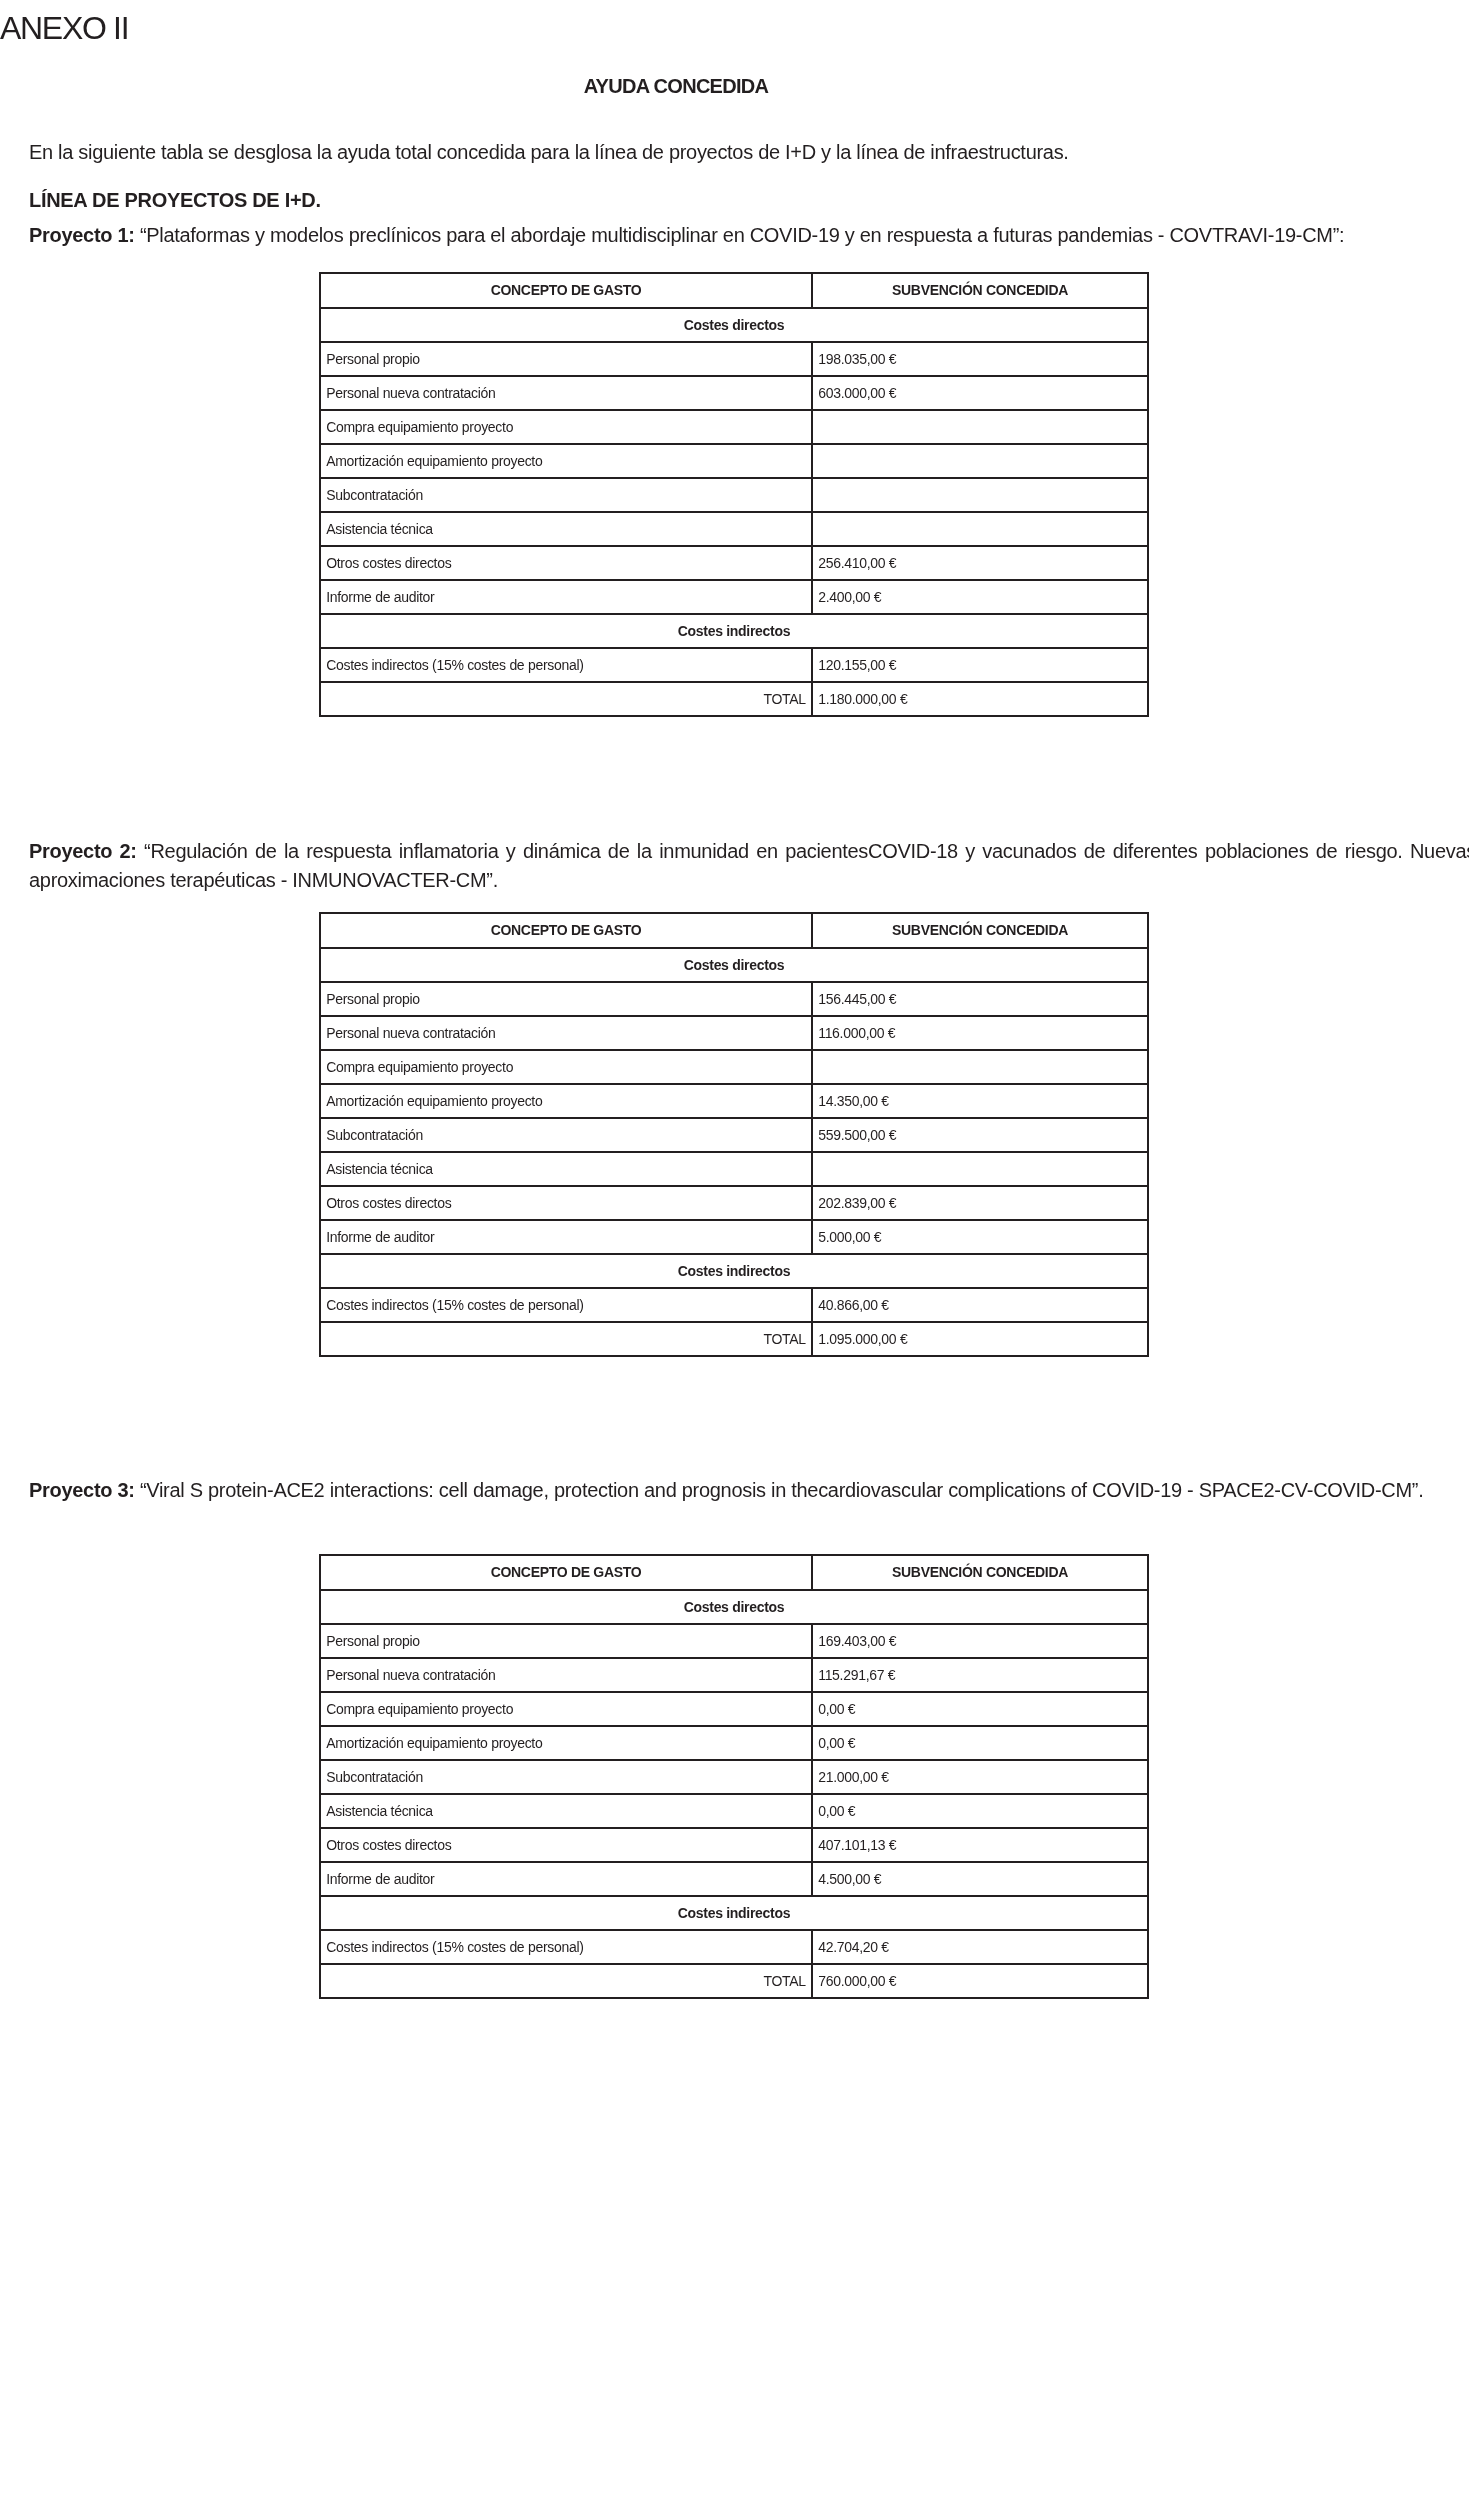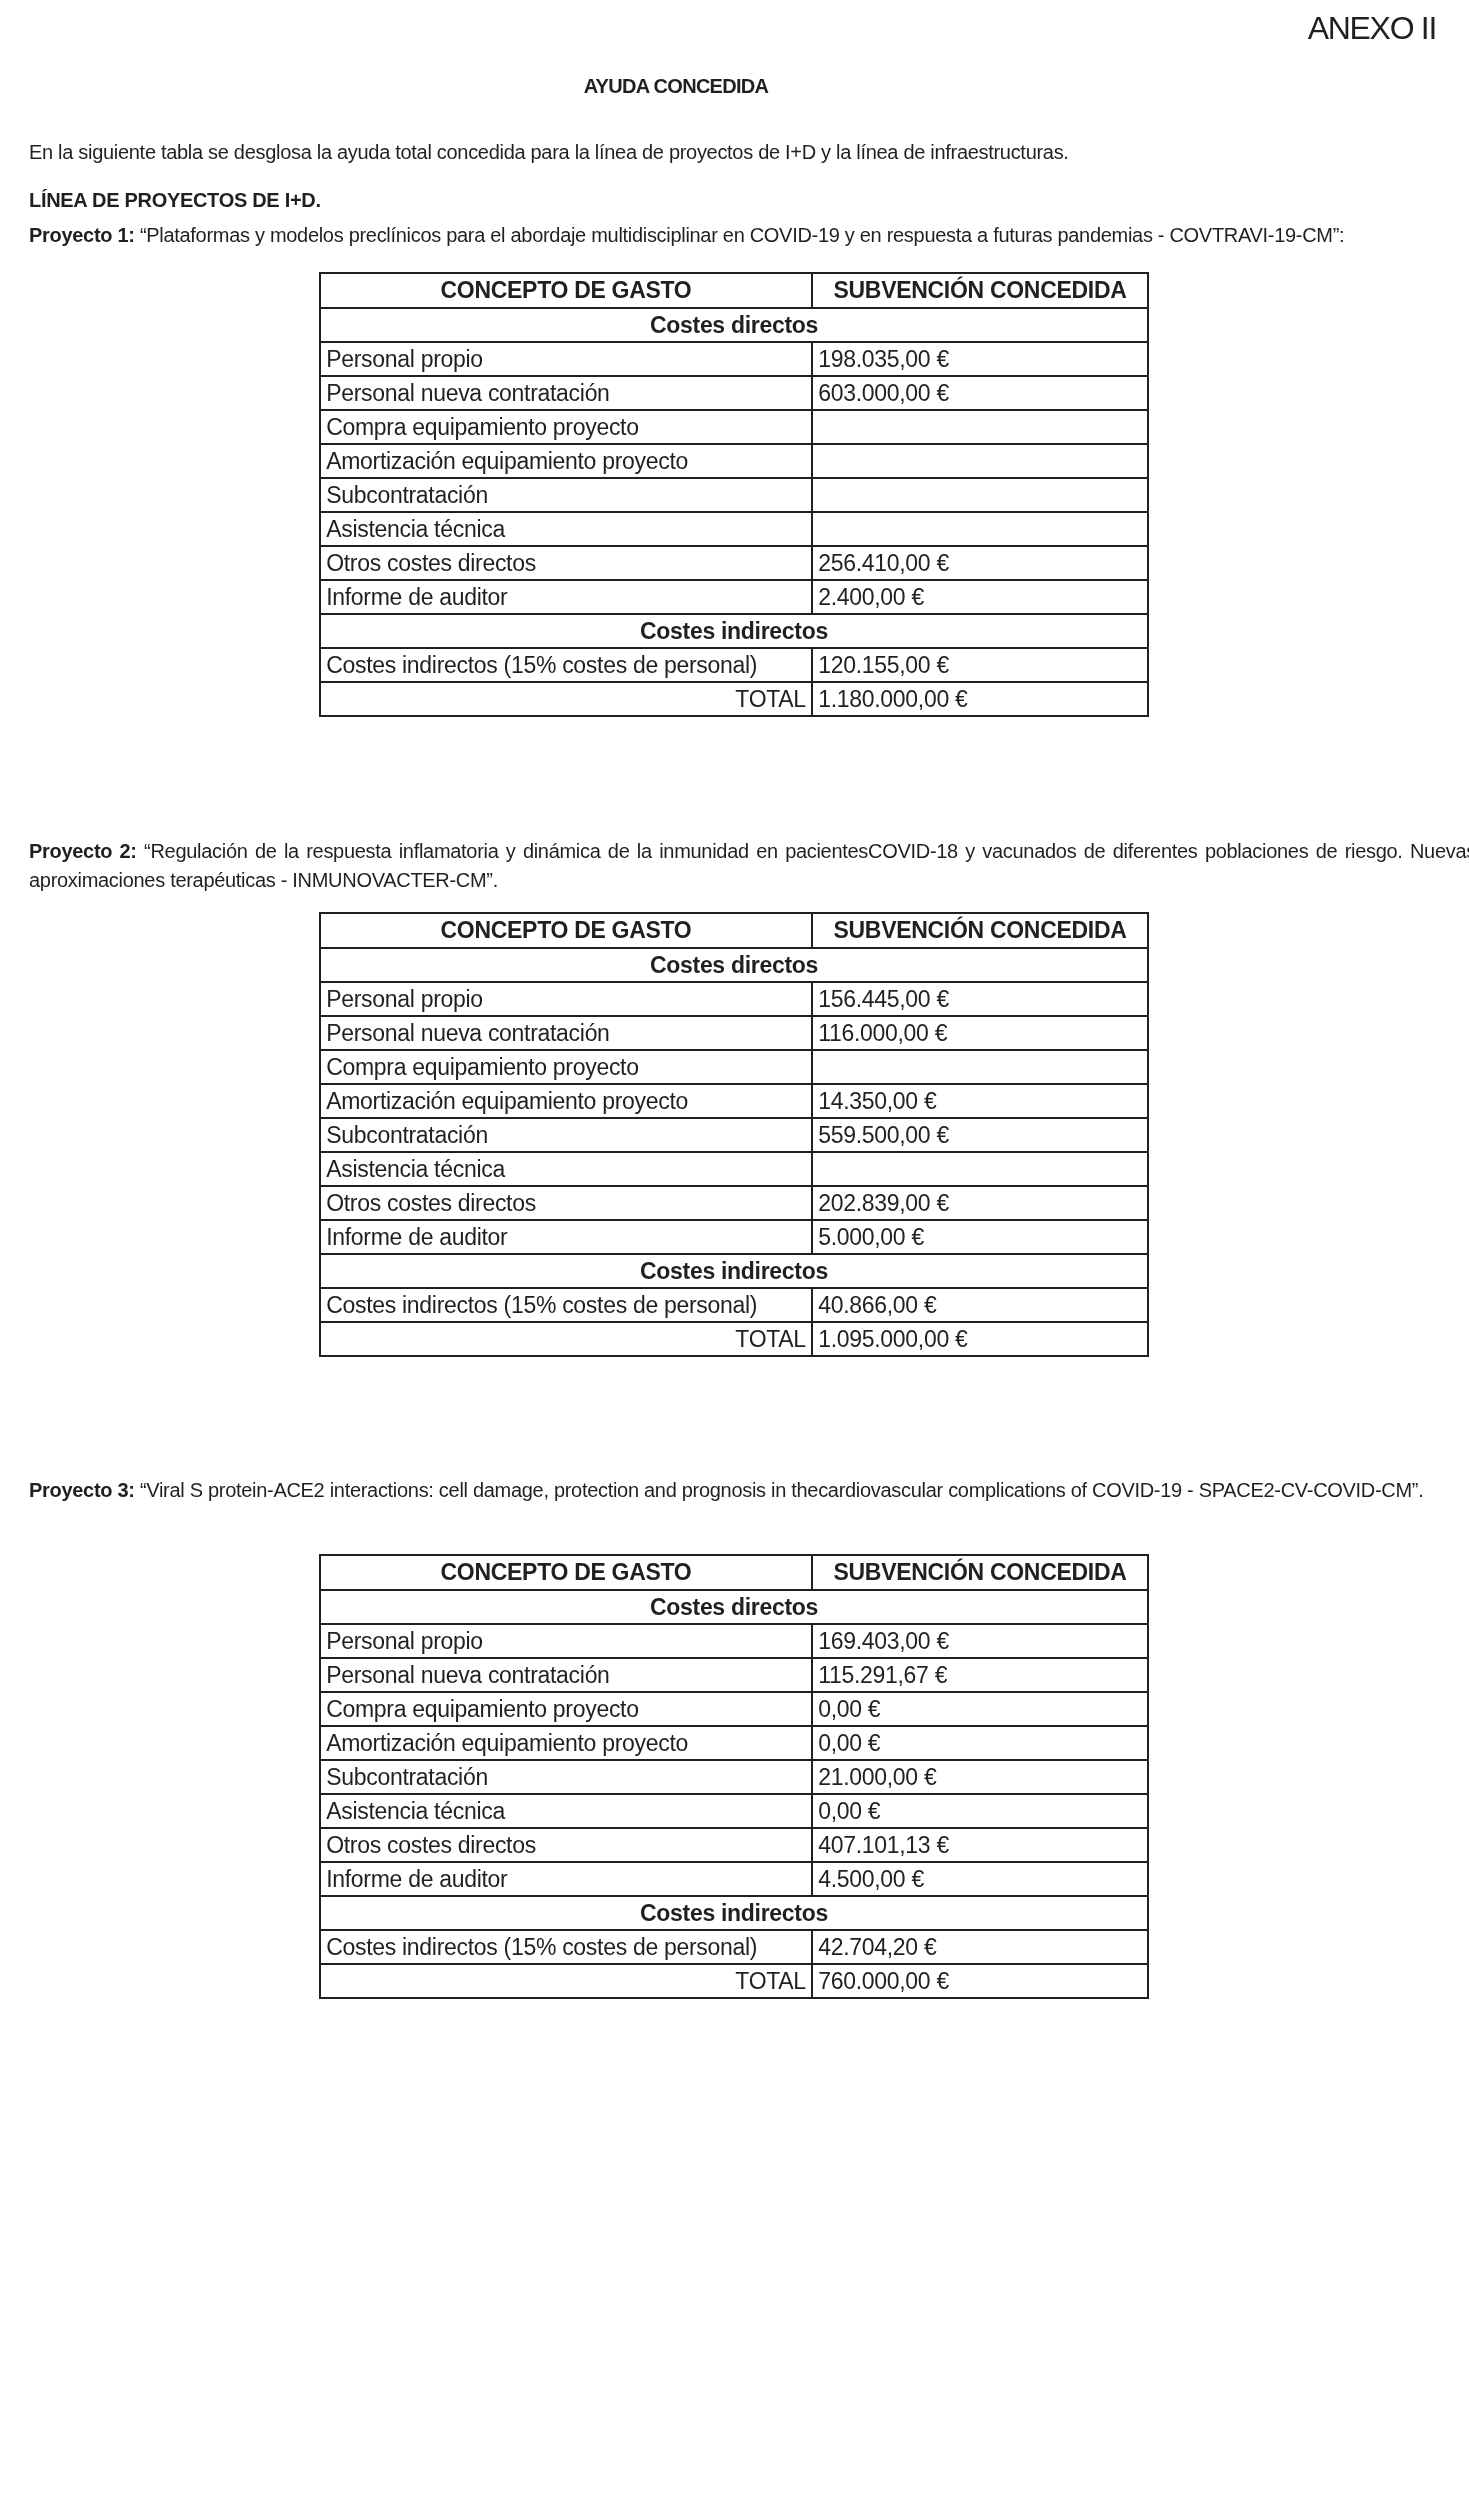--- a/index.html
+++ b/index.html
@@ -3,37 +3,37 @@
 <meta charset="utf-8">
 <style>
   html, body { margin: 0; padding: 0; background: #ffffff; }
   body {
     width: 1470px; height: 2512px; position: relative; overflow: hidden;
     font-family: "Liberation Sans", "DejaVu Sans", sans-serif;
     color: #231f20;
   }
   .abs { position: absolute; }
   .title {
-    left: 0; width: 1436px; text-align: right;
+    left: 0; width: 1436px; text-align: left;
     top: 8.7px; font-size: 32px; line-height: 38px; letter-spacing: -1.3px;
   }
   .subtitle {
     left: 0; width: 1352px; text-align: center;
     top: 73px; font-size: 20px; line-height: 26px; font-weight: bold; letter-spacing: -0.7px;
   }
   .para {
     left: 29px; width: 1447px; font-size: 20px; line-height: 29px;
     letter-spacing: -0.3px; text-align: justify; text-align-last: left;
   }
   .para b { font-weight: bold; }
   .section-heading { font-weight: bold; }
   table.grant {
     position: absolute; left: 319px; width: 827px;
     border-collapse: collapse; table-layout: fixed;
-    font-size: 23px; letter-spacing: -0.3px;
+    font-size: 14px; letter-spacing: -0.3px;
   }
   table.grant td, table.grant th {
     border: 2.6px solid #231f20; padding: 0 5.2px; height: 32px;
     line-height: 23px; overflow: hidden; white-space: nowrap;
   }
   table.grant col.c1 { width: 492px; }
   table.grant col.c2 { width: 336px; }
   table.grant th { font-weight: bold; text-align: center; height: 33px; }
   td.section { text-align: center; font-weight: bold; }
   td.label { text-align: left; }

